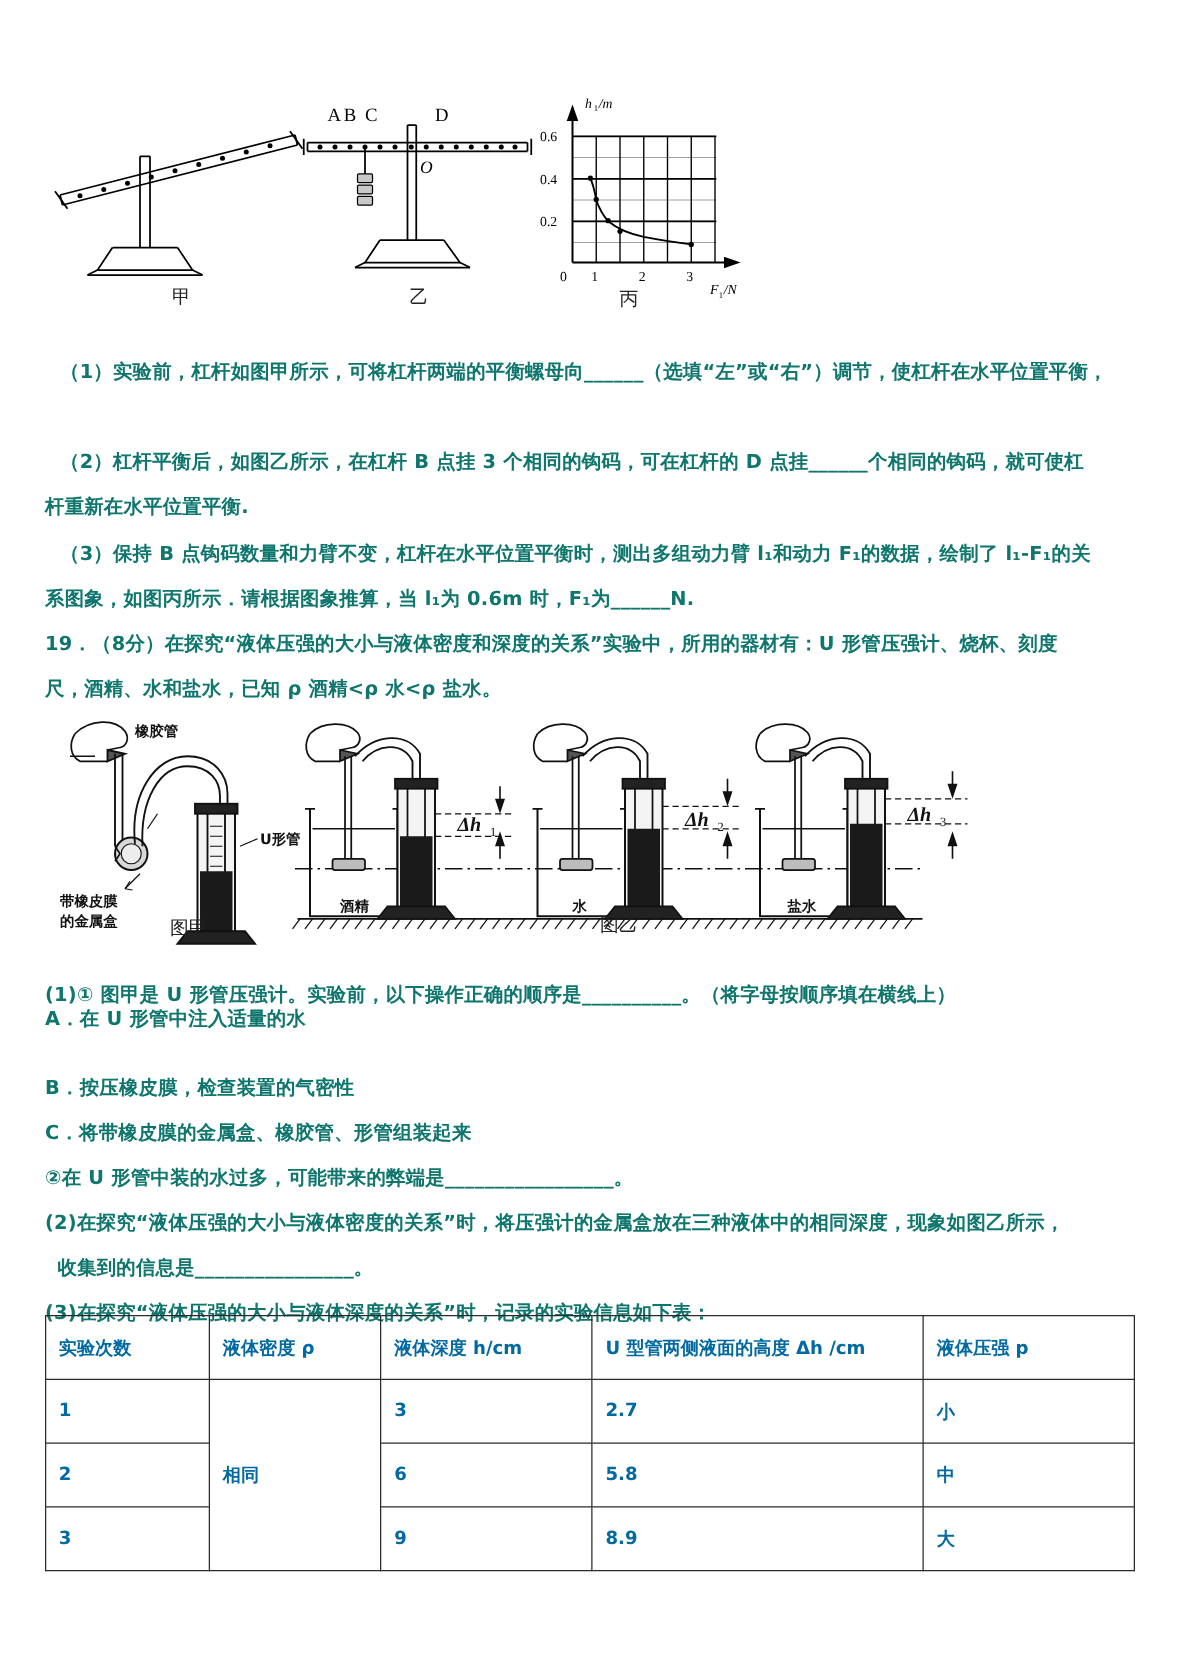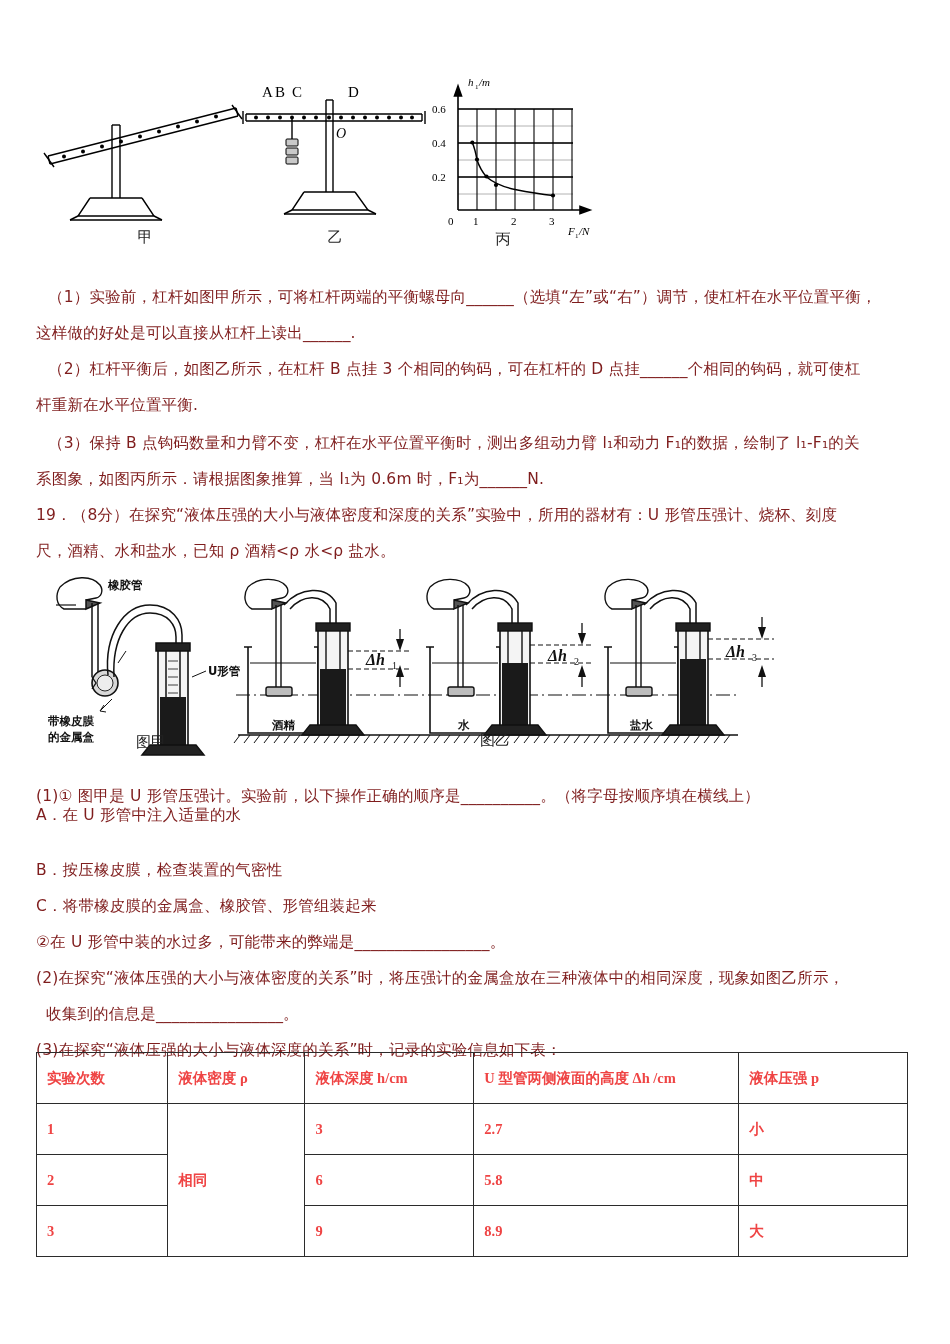--- a/index.html
+++ b/index.html
@@ -39,25 +39,25 @@
     color: #222;
   }
   .cap-jia  { position:absolute; left: 40px;  top: 158px; width: 210px; }
   .cap-yi   { position:absolute; left: 240px; top: 158px; width: 190px; }
   .cap-bing { position:absolute; left: 428px; top: 160px; width: 150px; }
 
   
   .para {
     position: absolute;
     font-size: 15.5px;
-    font-weight: normal;
+    font-weight: bold;
     line-height: 1.95;
     letter-spacing: 0.2px;
     font-family: "DejaVu Sans", "Liberation Sans", sans-serif;
-    color: #7f1d1d;
+    color: #0f766e;
     white-space: nowrap;
   }
 
   
   .app-band {
     position: absolute;
     left: 0; top: 565px;
     width: 774px; height: 195px;
   }
 
@@ -70,22 +70,21 @@
     font-family: "DejaVu Sans", "Liberation Sans", sans-serif;
     font-size: 14.5px;
     font-weight: bold;
   }
   table.data-table td, table.data-table th {
     border: 1px solid #2b2b2b;
     padding: 8px 10px;
     text-align: left;
     vertical-align: middle;
     height: 34px;
-    color: #ef4444;
-    font-family: Liberation Serif, serif;
+    color: #0369a1;
   }
   table.data-table thead th { font-weight: bold; }
   .col-1 { width: 112px; }
   .col-2 { width: 118px; }
   .col-3 { width: 150px; }
   .col-4 { width: 248px; }
   .col-5 { width: 150px; }
 </style>
 </head>
 <body>
@@ -242,21 +241,20 @@
         <circle cx="49" cy="89.5" r="2.1"></circle>
         <circle cx="58.5" cy="106.5" r="2.1"></circle>
         <circle cx="68" cy="115" r="2.1"></circle>
         <circle cx="125" cy="125.5" r="2.1"></circle>
       </g>
     </svg>
     <div class="fig-caption cap-bing">丙</div>
   </div>
 
   <div class="para" style="left:48px; top:282px;">（1）实验前，杠杆如图甲所示，可将杠杆两端的平衡螺母向______（选填“左”或“右”）调节，使杠杆在水平位置平衡，</div>
-  <div class="para" style="left:36px; top:318px;">这样做的好处是可以直接从杠杆上读出______.</div>
   <div class="para" style="left:48px; top:354px;">（2）杠杆平衡后，如图乙所示，在杠杆 B 点挂 3 个相同的钩码，可在杠杆的 D 点挂______个相同的钩码，就可使杠</div>
   <div class="para" style="left:36px; top:390px;">杆重新在水平位置平衡.</div>
   <div class="para" style="left:48px; top:428px;">（3）保持 B 点钩码数量和力臂不变，杠杆在水平位置平衡时，测出多组动力臂 l₁和动力 F₁的数据，绘制了 l₁-F₁的关</div>
   <div class="para" style="left:36px; top:464px;">系图象，如图丙所示．请根据图象推算，当 l₁为 0.6m 时，F₁为______N.</div>
 
   <div class="para" style="left:36px; top:500px;">19．（8分）在探究“液体压强的大小与液体密度和深度的关系”实验中，所用的器材有：U 形管压强计、烧杯、刻度</div>
   <div class="para" style="left:36px; top:536px;">尺，酒精、水和盐水，已知 ρ 酒精&lt;ρ 水&lt;ρ 盐水。</div>
 
   <div class="app-band">
     <svg viewBox="0 0 950 195" width="950" height="195">

